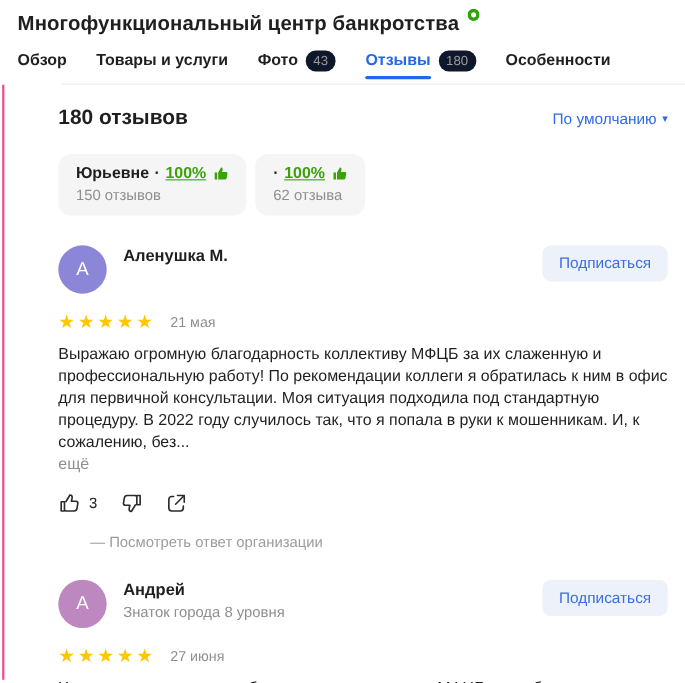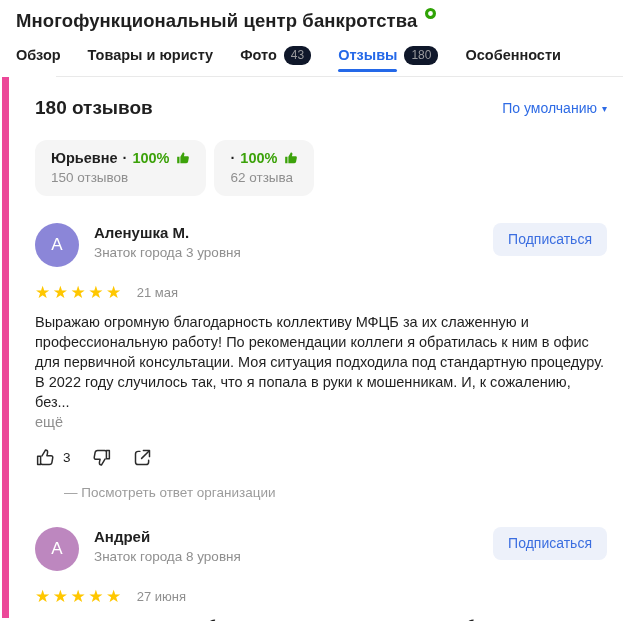--- a/index.html
+++ b/index.html
@@ -12,31 +12,31 @@
 
   .tabs { display:flex; align-items:flex-start; gap:27px; padding:0 16px; margin-top:15px; }
   .tab { display:flex; align-items:center; gap:7px; cursor:pointer; }
   .tab-label { position:relative; font-size:14.5px; font-weight:700; color:#1f1f1f; padding-bottom:9px; }
   .tab.active .tab-label { color:#2468e8; }
   .tab.active .tab-label::after { content:""; position:absolute; left:0; right:0; bottom:0; height:3px; border-radius:2px; background:#2468e8; }
   .tab-badge { background:#0f172a; color:#9a9a9e; font-size:12px; font-weight:400; padding:2px 7px 3px; border-radius:9px; margin-top:-9px; }
 
   .divider { height:1px; background:#e9e9e9; margin-left:56px; margin-top:4px; }
 
-  .content { border-left:7px solid #ec4899; margin-left:2px; height:541px; padding:18px 16px 0 26px; }
+  .content { border-left:2px solid #ec4899; margin-left:2px; height:541px; padding:18px 16px 0 49px; }
 
   .reviews-header { display:flex; align-items:center; justify-content:space-between; margin-top:2px; }
   .reviews-count { font-size:19px; font-weight:700; }
   .sort { color:#2e6be5; font-size:14px; cursor:pointer; display:flex; align-items:center; gap:5px; }
   .sort-arrow { font-size:10px; }
 
   .chips { display:flex; gap:8px; margin-top:21px; }
   .chip { background:#f5f5f5; border-radius:12px; padding:10px 16px 11px; cursor:pointer; }
   .chip-line1 { font-size:14.5px; font-weight:700; display:flex; align-items:center; gap:5px; }
-  .chip-percent { color:#3ca20a; }
+  .chip-percent { color:#3ca20a;text-decoration:underline; }
   .chip-sub { font-size:13.5px; color:#8f8f8f; margin-top:4px; font-weight:400; }
   .thumb-green { display:inline-flex; margin-left:2px; }
 
   .review { margin-top:27px; }
   .review-head { display:flex; align-items:flex-start; }
   .avatar { width:44px; height:44px; border-radius:50%; color:#fff; display:flex; align-items:center; justify-content:center; font-size:17px; flex:none; }
   .head-info { margin-left:15px; flex:1; padding-top:1px; }
   .author { font-size:15px; font-weight:700; }
   .level { font-size:13.5px; color:#8f8f8f; margin-top:4px; }
   .subscribe { background:#edf1fa; color:#3b6ee0; font-size:14px; padding:8px 15px 9px; border-radius:8px; border:none; cursor:pointer; font-family:inherit; }
@@ -66,21 +66,21 @@
         <circle cx="6" cy="6" r="4.3" fill="none" stroke="#2fa305" stroke-width="3.4"></circle>
       </svg>
   </span>
 </div>
 
 <div class="tabs">
   <div class="tab">
     <span class="tab-label">Обзор</span>
   </div>
   <div class="tab">
-    <span class="tab-label">Товары и юристу</span>
+    <span class="tab-label">Товары и услуги</span>
   </div>
   <div class="tab">
     <span class="tab-label">Фото</span>
     <span class="tab-badge">43</span>
   </div>
   <div class="tab active">
     <span class="tab-label">Отзывы</span>
     <span class="tab-badge">180</span>
   </div>
   <div class="tab">
@@ -126,21 +126,20 @@
       </div>
       <div class="chip-sub">62 отзыва</div>
     </div>
   </div>
 
   <div class="review">
     <div class="review-head">
       <div class="avatar" style="background: rgb(139, 134, 216);">A</div>
       <div class="head-info">
         <div class="author">Аленушка М.</div>
-        <div class="level">Знаток города 3 уровня</div>
       </div>
       <button class="subscribe">Подписаться</button>
     </div>
     <div class="stars-row">
       <span class="stars">★★★★★</span>
       <span class="date">21 мая</span>
     </div>
     <div class="review-text">Выражаю огромную благодарность коллективу МФЦБ за их слаженную и профессиональную работу! По рекомендации коллеги я обратилась к ним в офис для первичной консультации. Моя ситуация подходила под стандартную процедуру. В 2022 году случилось так, что я попала в руки к мошенникам. И, к сожалению, без...</div>
     <span class="more-link">ещё</span>
     <div class="actions">

